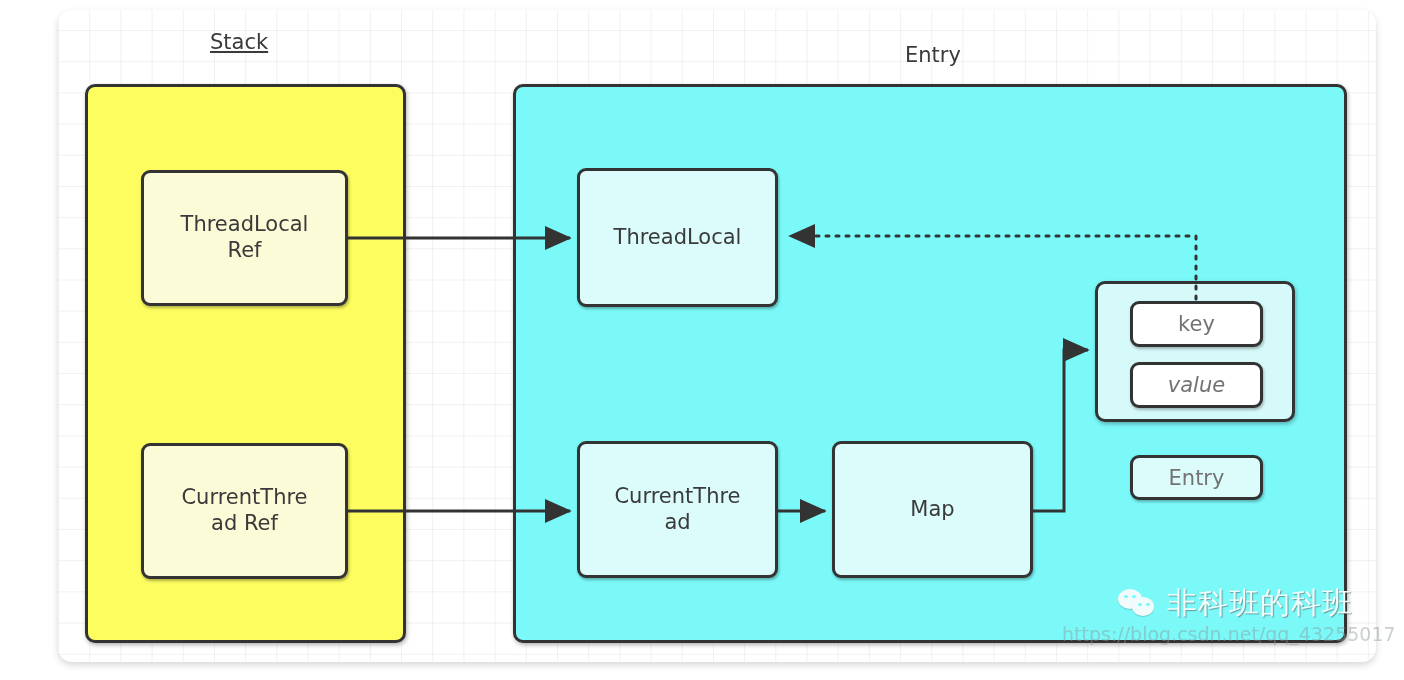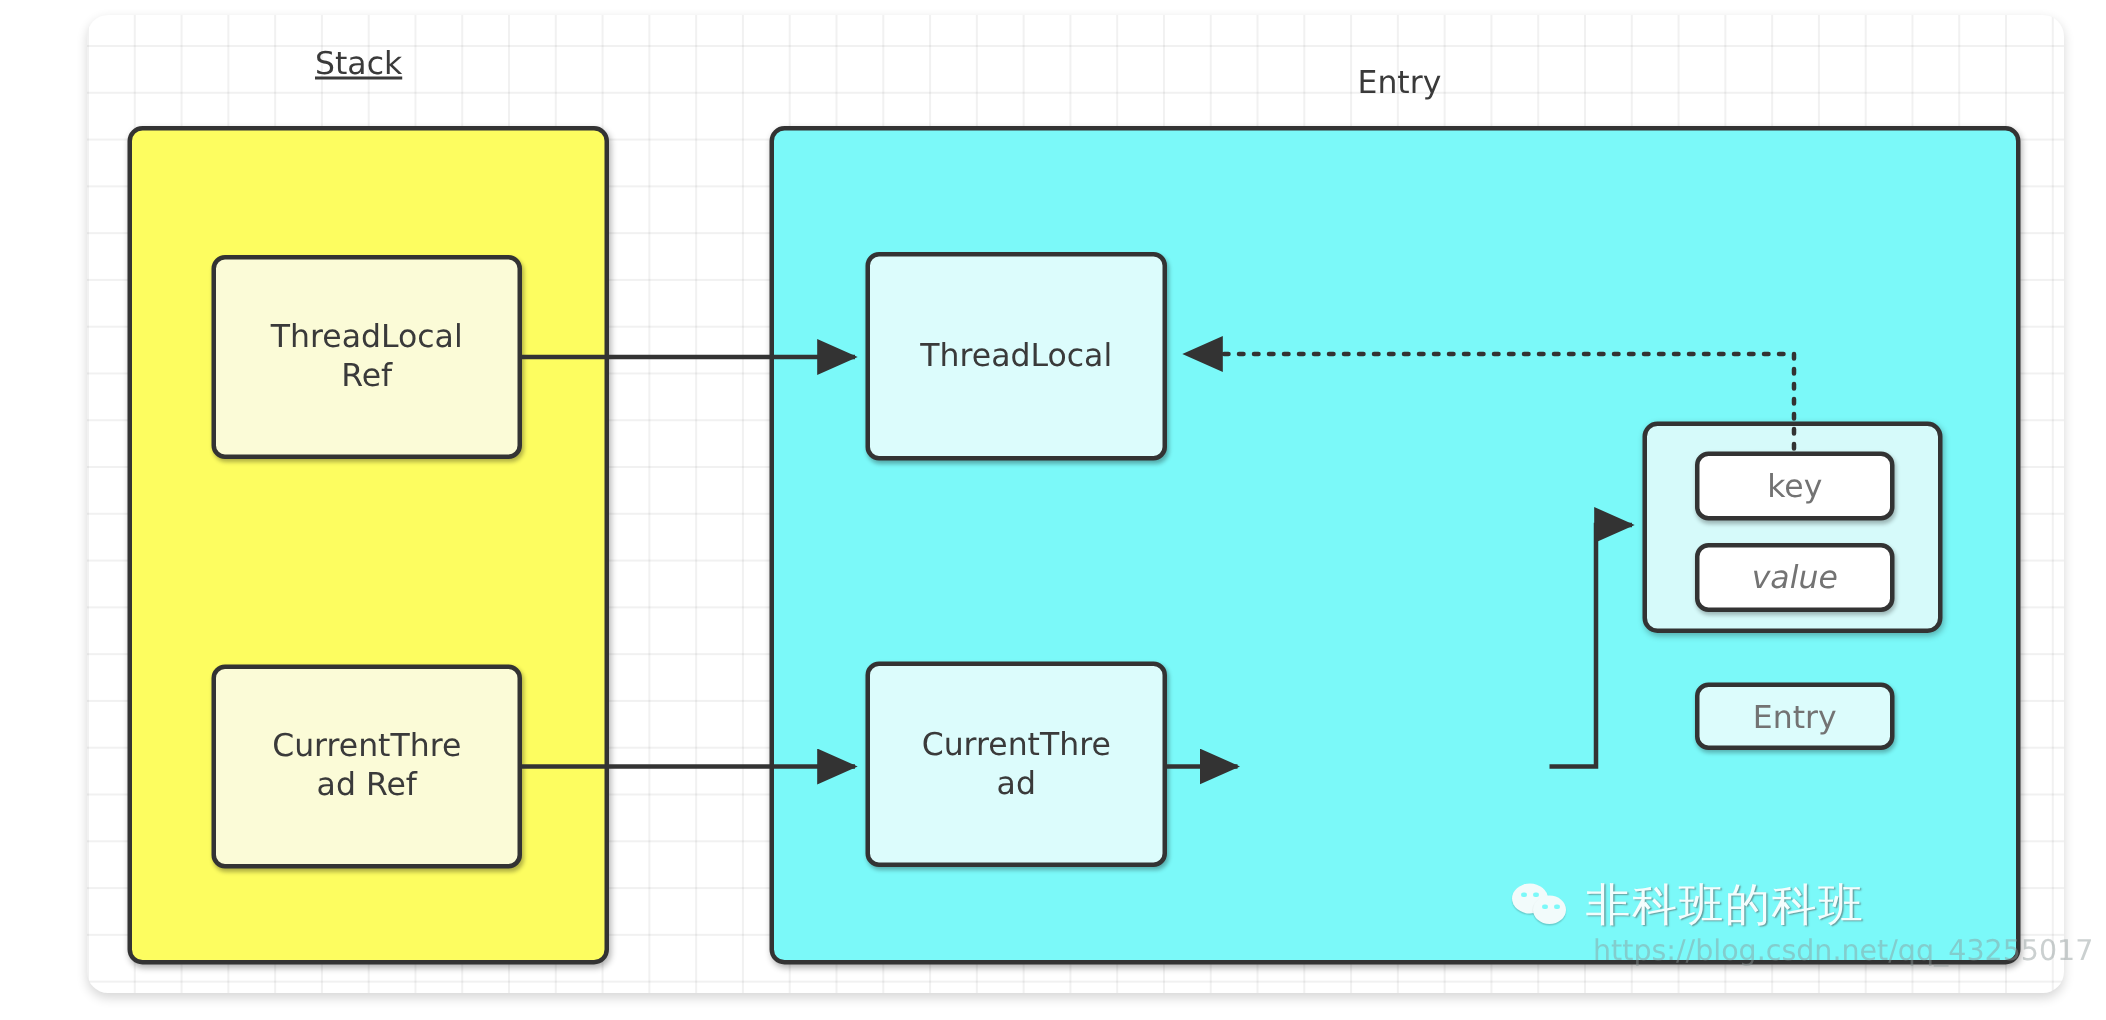--- a/index.html
+++ b/index.html
@@ -123,21 +123,21 @@
   #connectors {
     position: absolute;
     left: 0; top: 0;
     width: 1404px; height: 680px;
     pointer-events: none;
   }
 
   
   #watermark {
     position: absolute;
-    left: 1008px;
+    left: 1118px;
     top: 583px;
     display: flex;
     align-items: center;
     gap: 9px;
     pointer-events: none;
   }
   #wechat-icon {
     width: 40px; height: 34px;
     position: relative;
   }
@@ -205,20 +205,21 @@
 
   <div class="node heap-node" id="threadlocal-node">ThreadLocal</div>
 
   <div class="node heap-node" id="currentthread-node">
     <span>
       <span>CurrentThre</span><br>
       <span>ad</span>
     </span>
   </div>
 
+  <div class="node heap-node" id="map-node">Map</div>
 
   <div class="region" id="entry-group"></div>
   <div class="entry-slot" id="entry-key">key</div>
   <div class="entry-slot" id="entry-value">value</div>
   <div class="entry-slot" id="entry-label-box">Entry</div>
 
   <svg id="connectors" viewBox="0 0 1404 680" xmlns="http://www.w3.org/2000/svg">
     <defs>
       <marker id="arrowhead" markerWidth="9" markerHeight="8" refX="8.4" refY="4" orient="auto" markerUnits="strokeWidth">
         <path d="M0,0 L9,4 L0,8 z" fill="#333333"></path>

